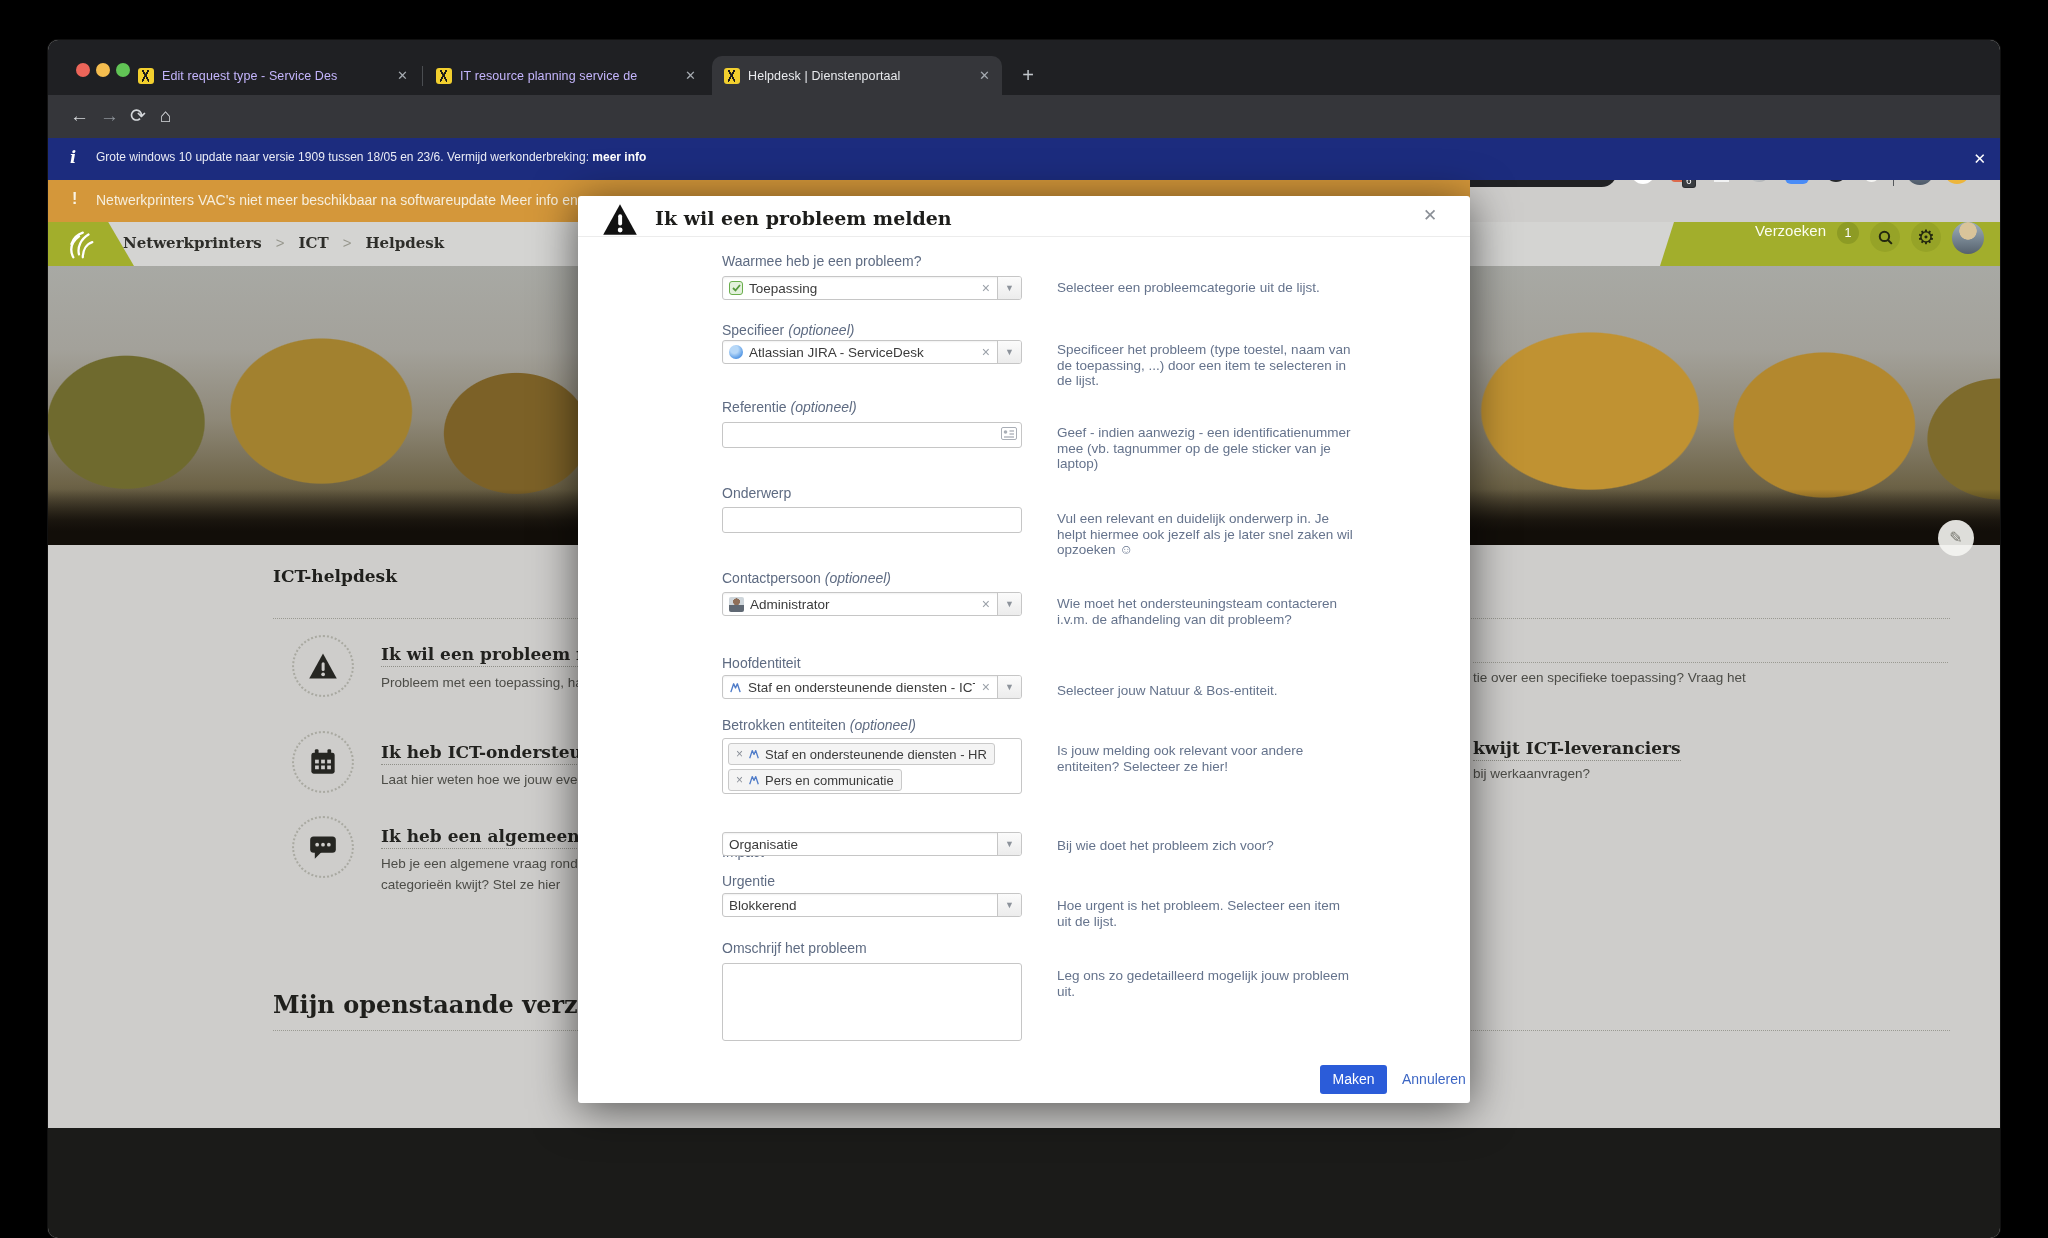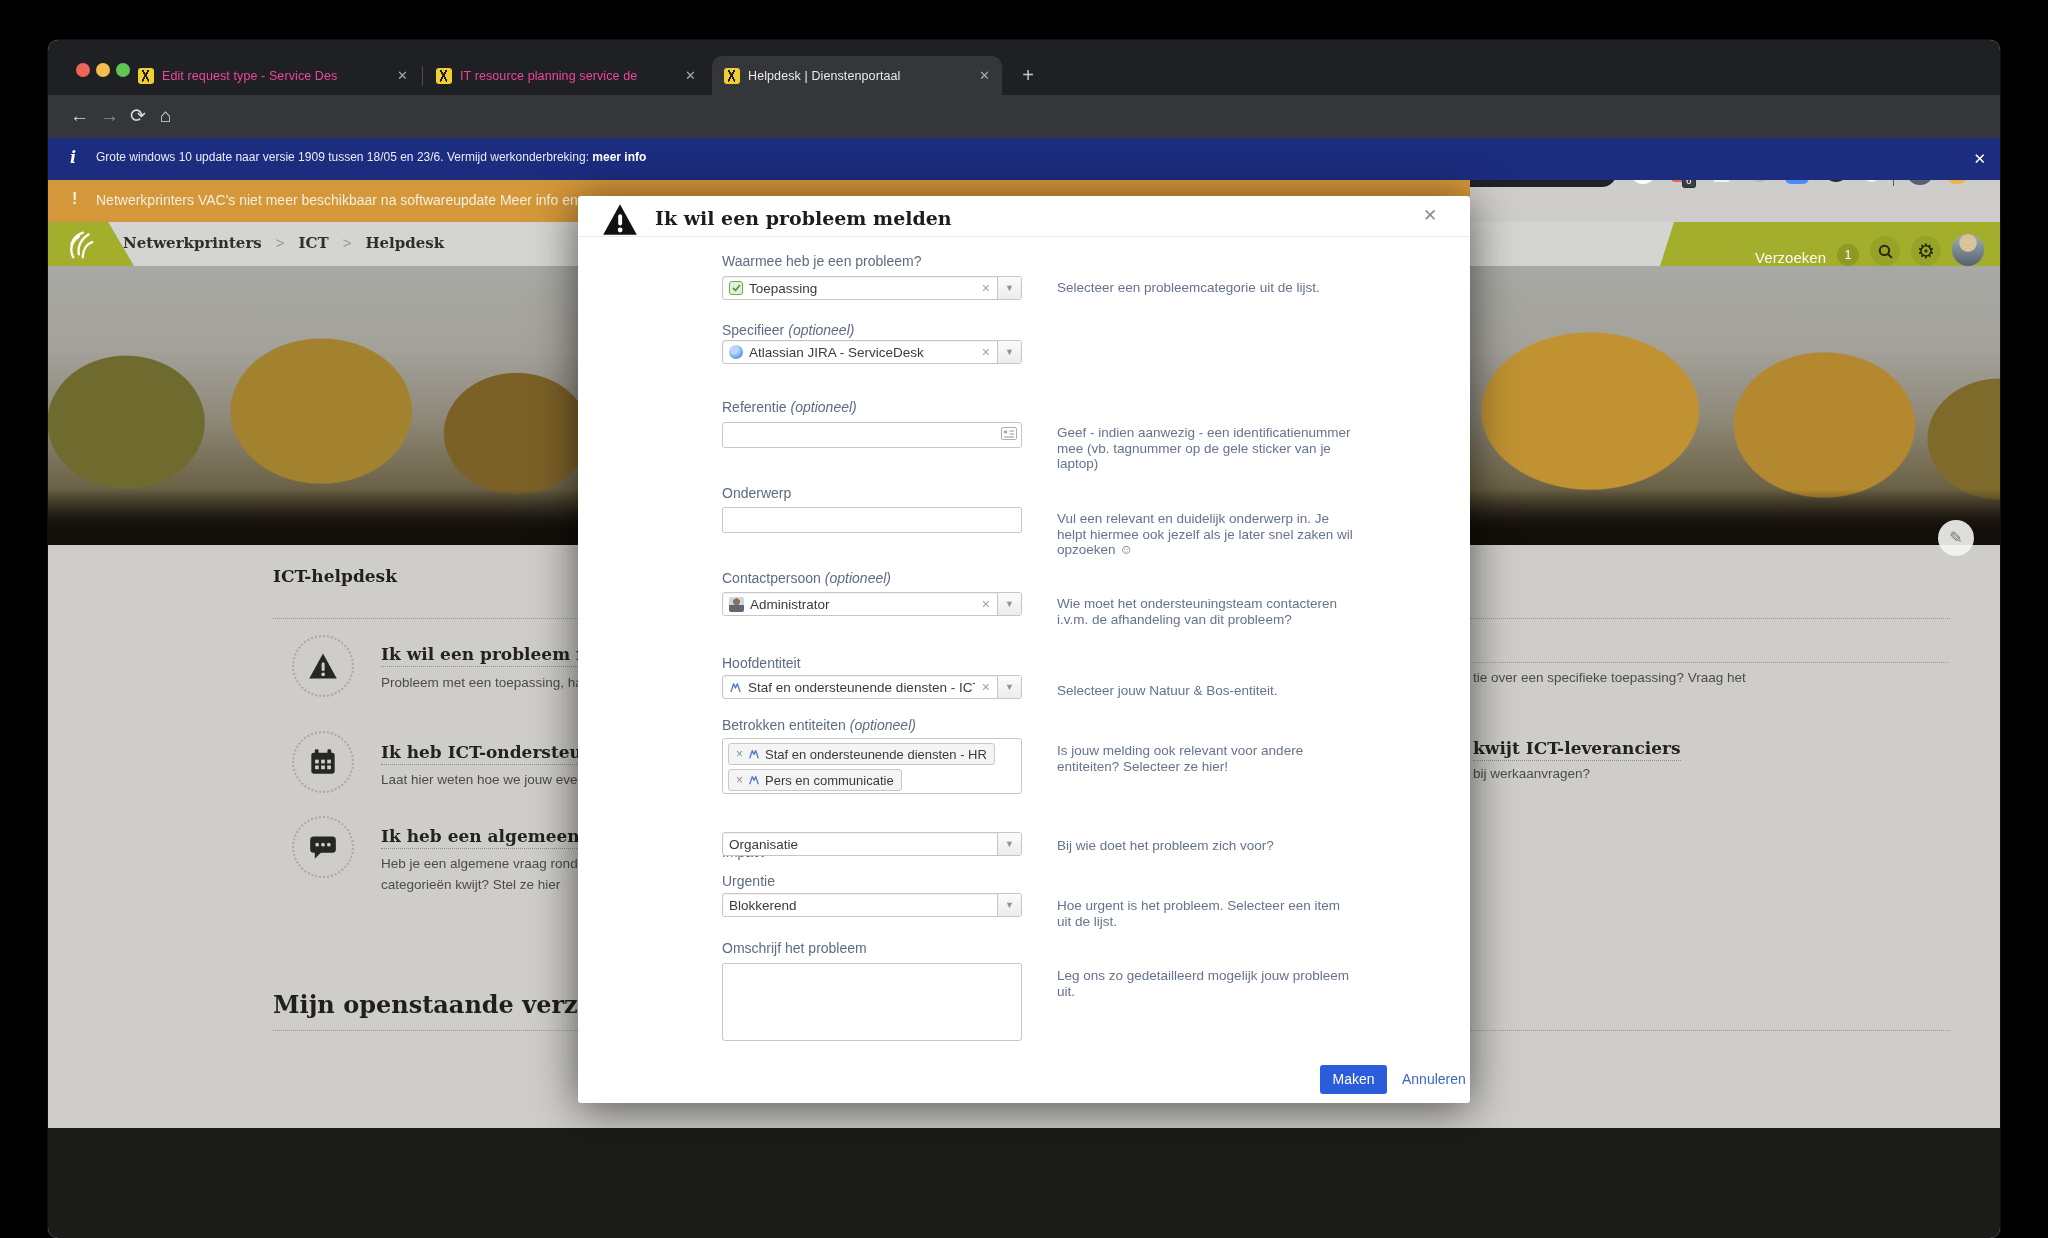--- a/index.html
+++ b/index.html
@@ -5,21 +5,21 @@
   html,body{margin:0;padding:0;background:#000;}
   body{width:2048px;height:1238px;position:relative;font-family:"Liberation Sans",sans-serif;overflow:hidden;}
   .abs{position:absolute;}
   svg{display:block;}
   
   #window{left:48px;top:40px;width:1952px;height:1198px;border-radius:10px;overflow:hidden;background:#cecdcb;box-shadow:0 0 0 1px #111;}
   
   #tabstrip{left:0;top:0;width:1952px;height:55px;background:#1f2023;}
   .tl{width:14px;height:14px;border-radius:50%;top:23px;}
   .tab{top:16px;height:39px;border-radius:10px 10px 0 0;display:flex;align-items:center;padding:0 12px;box-sizing:border-box;}
-  .tab .ttl{flex:1;font-size:12.5px;color:#ec4899;white-space:nowrap;overflow:hidden;margin:0 8px;letter-spacing:.1px;}
+  .tab .ttl{flex:1;font-size:12.5px;color:#c4b5fd;white-space:nowrap;overflow:hidden;margin:0 8px;letter-spacing:.1px;}
   .tab.active{background:#35363a;}
   .tab.active .ttl{color:#e8eaed;}
   .tclose{font-size:13px;color:#a6abb1;line-height:1;}
   .favicon{width:16px;height:16px;border-radius:3px;background:#f2cf2e;position:relative;flex:none;overflow:hidden;}
   .favicon:after{content:"";position:absolute;left:4px;top:2px;width:7px;height:12px;background:linear-gradient(120deg,transparent 40%,#1a1a1a 41%,#1a1a1a 55%,transparent 56%),linear-gradient(60deg,transparent 45%,#1a1a1a 46%,#1a1a1a 60%,transparent 61%);}
   .tabsep{width:1px;height:20px;top:26px;background:#4a4d51;}
   #newtab{left:966px;top:22px;width:28px;height:28px;border-radius:50%;color:#c2c7cc;font-size:20px;text-align:center;line-height:26px;}
   
   #toolbar{left:0;top:55px;width:1952px;height:43px;background:#35363a;}
   .navg{font-size:19px;color:#d5d8db;top:9px;line-height:24px;}
@@ -35,21 +35,21 @@
   #banner-blue .lnk{font-weight:bold;color:#fff;}
   #banner-blue .bclose{position:absolute;right:14px;top:12px;color:#fff;font-size:15px;}
   #banner-orange{left:0;top:140px;width:1422px;height:42px;background:#d4973a;color:#f6eedd;}
   #banner-orange .wi{position:absolute;left:24px;top:10px;font-weight:bold;font-size:16px;color:#f9f3e4;}
   #banner-orange .btxt{position:absolute;left:48px;top:12px;font-size:14px;white-space:nowrap;}
   
   #pheader{left:0;top:182px;width:1952px;height:44px;background:#d4d4d2;}
   #logo{left:0;top:0;width:86px;height:44px;background:#a2ae2c;clip-path:polygon(0 0,70% 0,100% 100%,0 100%);}
   #crumbs{left:75px;top:12px;font-family:"DejaVu Serif",serif;font-weight:bold;font-size:15px;color:#2e2e2a;}
   #crumbs .sep{color:#96968c;font-family:"Liberation Sans",sans-serif;font-weight:normal;margin:0 14px;}
-  #greenbar{left:1612px;top:0;width:340px;height:44px;background:#a2ae2c;clip-path:polygon(14px 0,100% 0,100% 100%,0 100%);display:flex;align-items:flex-end;justify-content:flex-end;padding-right:16px;box-sizing:border-box;gap:11px;}
+  #greenbar{left:1612px;top:0;width:340px;height:44px;background:#a2ae2c;clip-path:polygon(14px 0,100% 0,100% 100%,0 100%);display:flex;align-items:flex-start;justify-content:flex-end;padding-right:16px;box-sizing:border-box;gap:11px;}
   #greenbar .vlabel{color:#fbfdf0;font-size:15px;}
   #greenbar .vbadge{width:22px;height:22px;border-radius:50%;background:#8d9b24;color:#fff;font-size:12.5px;text-align:center;line-height:22px;}
   .gcirc{width:30px;height:30px;border-radius:50%;background:#96a327;display:flex;align-items:center;justify-content:center;}
   #greenbar .gear{font-size:20px;color:#23270f;line-height:1;}
   #gavatar{width:32px;height:32px;border-radius:50%;background:radial-gradient(circle at 50% 28%,#d9c49a 0 30%,rgba(0,0,0,0) 32%),linear-gradient(#9fb0bd,#55616d);}
   
   #hero{left:0;top:226px;width:1952px;height:279px;background:
     linear-gradient(180deg,rgba(18,14,9,0) 80%,rgba(18,14,9,.85) 91%,#120e09 95%),
     radial-gradient(ellipse 130px 110px at 4% 56%,#6f6a2e 0 60%,rgba(0,0,0,0) 61%),
     radial-gradient(ellipse 150px 120px at 14% 52%,#a2812f 0 60%,rgba(0,0,0,0) 61%),
@@ -330,20 +330,21 @@
     <div class="fbox abs" style="top:144px">
       <span class="fico">
           <span class="bluedot"></span>
         </span>
       <span class="sval">Atlassian JIRA - ServiceDesk</span>
       <span class="clr">×</span>
       <span class="dd">
           <span class="ddg">▼</span>
         </span>
     </div>
+    <div class="m-help abs" style="top:146px">Specificeer het probleem (type toestel, naam van de toepassing, ...) door een item te selecteren in de lijst.</div>
 
     <div class="m-label abs" style="top:203px"><span>Referentie</span><span class="opt">(optioneel)</span></div>
     <input class="tinput abs" style="top: 226px;" value="">
     <span class="abs" style="left:423px;top:231px">
       <svg width="16" height="13" viewBox="0 0 16 13">
           <rect x="0.5" y="0.5" width="15" height="12" rx="1.5" fill="none" stroke="#a9aeb6"></rect>
           <circle cx="4.5" cy="5" r="1.8" fill="#a9aeb6"></circle>
           <line x1="8.5" y1="4" x2="13" y2="4" stroke="#a9aeb6" stroke-width="1.3"></line>
           <line x1="8.5" y1="7" x2="13" y2="7" stroke="#a9aeb6" stroke-width="1.3"></line>
           <line x1="3" y1="10" x2="13" y2="10" stroke="#a9aeb6" stroke-width="1.3"></line>

